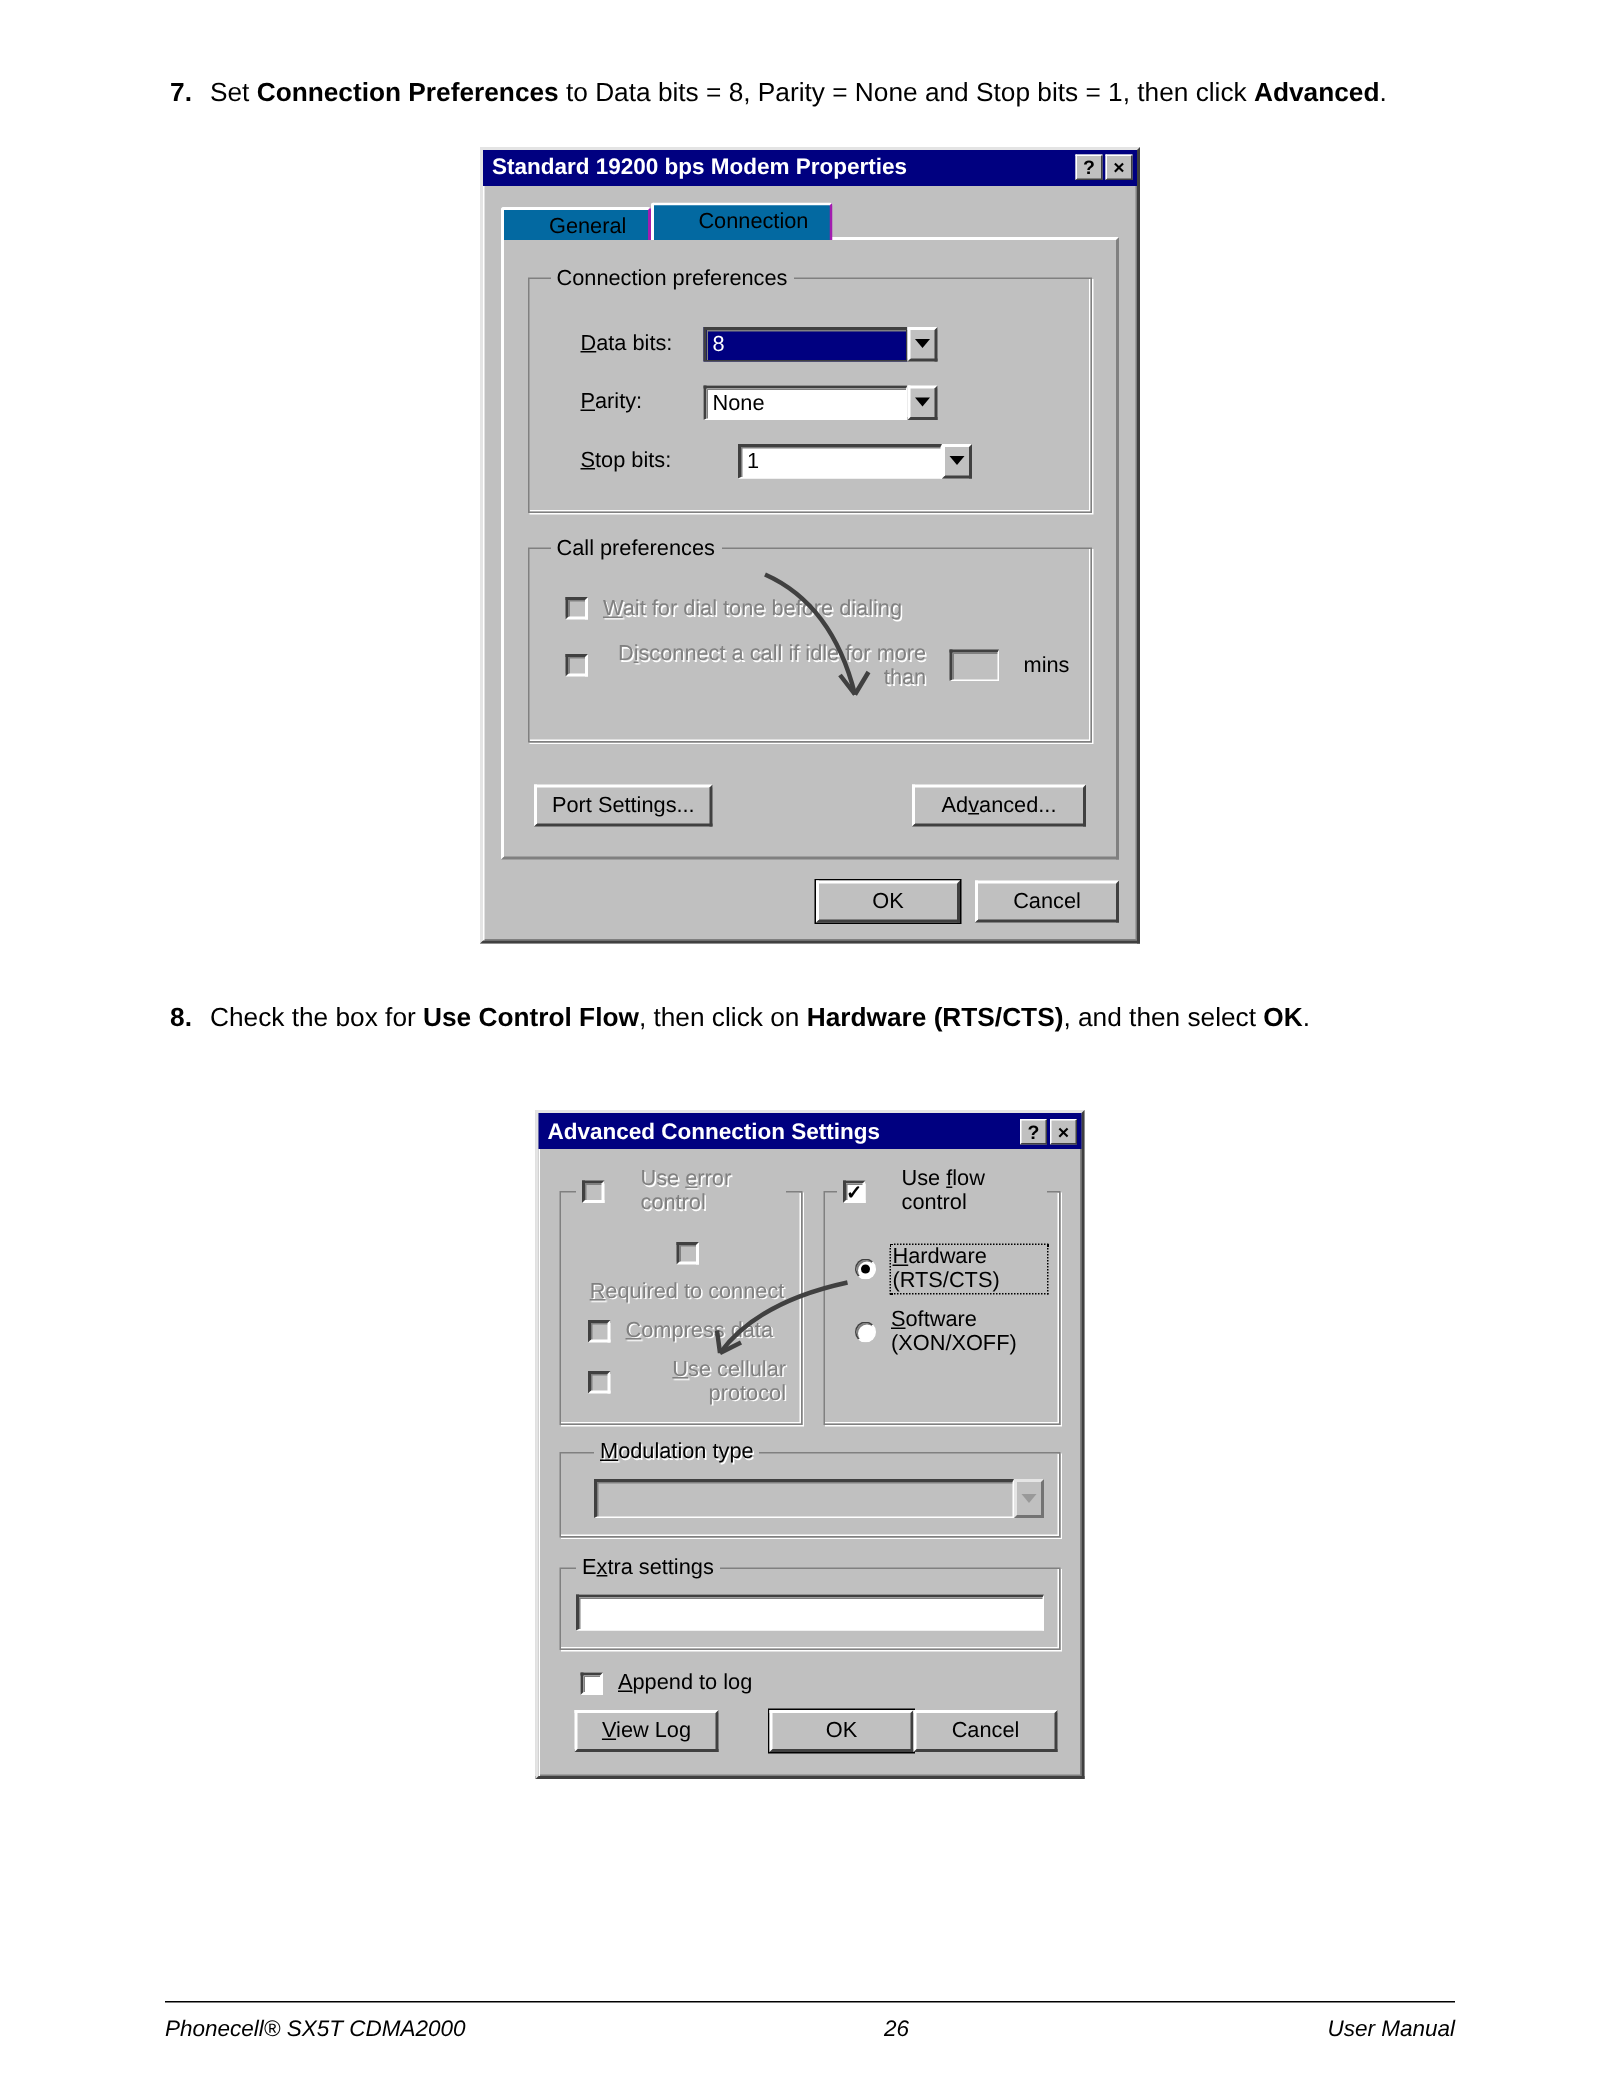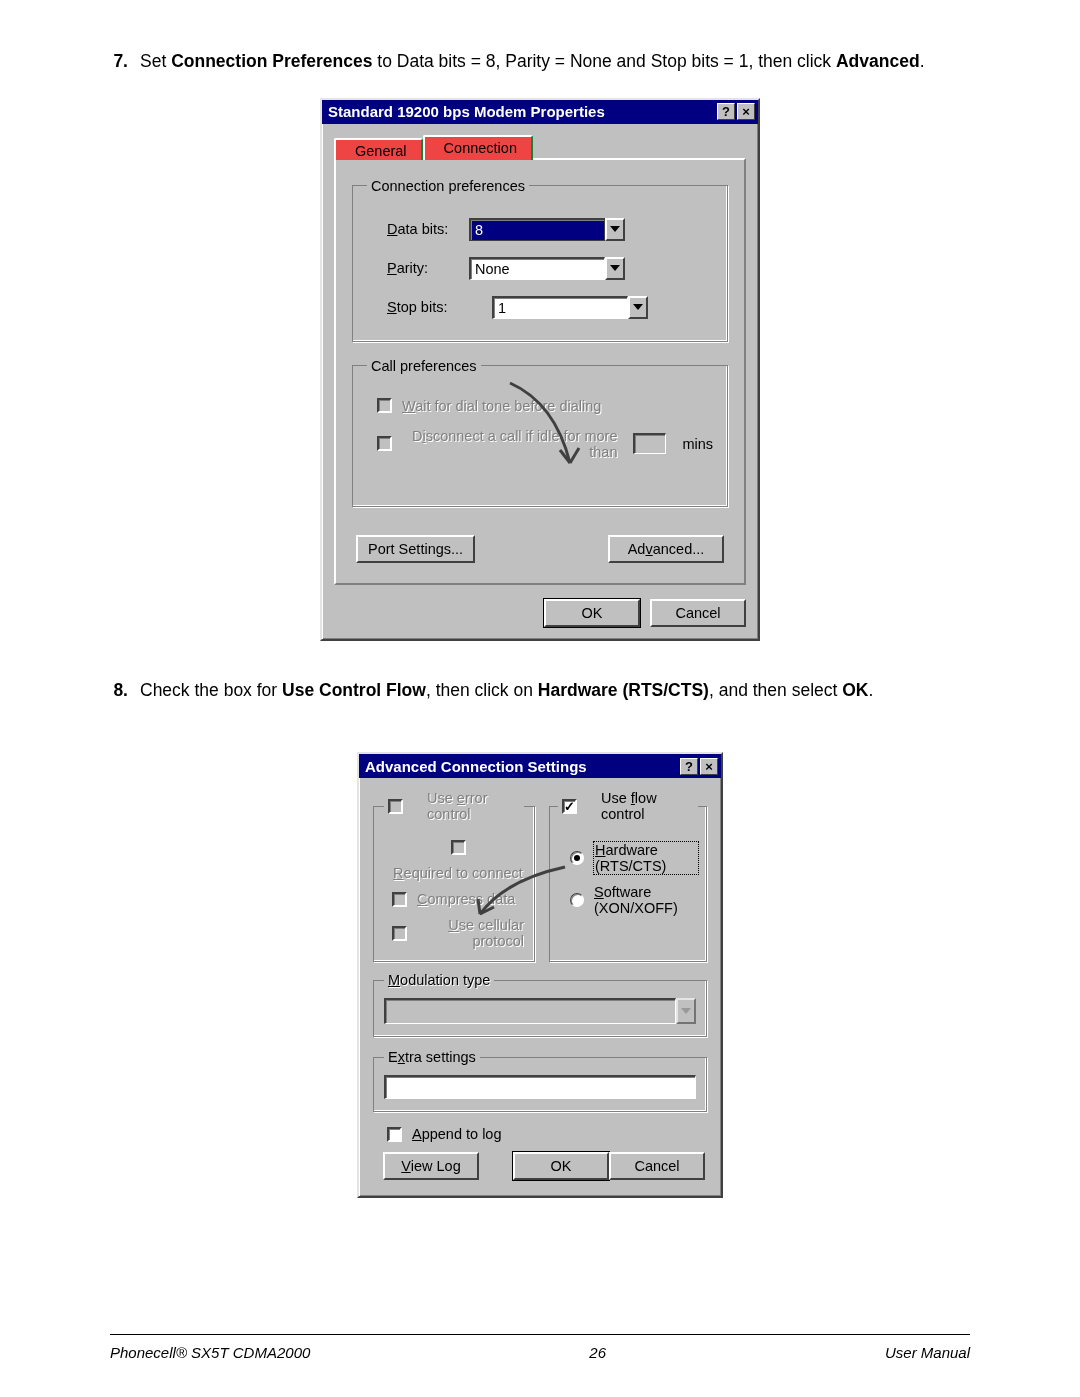--- a/index.html
+++ b/index.html
@@ -65,25 +65,25 @@
     width: 18px; height: 17px;
     background:#c0c0c0;
     border-top:1px solid #fff; border-left:1px solid #fff;
     border-right:1px solid #404040; border-bottom:1px solid #404040;
     display:flex; align-items:center; justify-content:center;
     font-family: Arial; font-weight:bold; font-size:13px; color:#000;
   }
   .dlg-body { padding: 10px 12px 12px 12px; }
   .tabs { display:flex; align-items:flex-end; height:26px; position:relative; }
   .tab {
-    padding: 3px 14px 3px 19px;
+    padding: 3px 14px 3px 30px;
     font-size:14.5px;
-    background:#ef4444;
+    background:#0369a1;
     border-top:2px solid #fff; border-left:2px solid #fff;
-    border-right:2px solid #15803d;
+    border-right:2px solid #a21caf;
     border-top-left-radius:2px; border-top-right-radius:2px;
     position:relative;
   }
   .tab.inactive { margin-top:3px; height:22px; }
   .tab.active { z-index:2; height:25px; border-bottom: none;}
   .tab-panel {
     border-top:2px solid #fff; border-left:2px solid #fff;
     border-right:2px solid #808080; border-bottom:2px solid #808080;
     margin-top:-2px; padding: 18px 16px 20px 16px;
   }
@@ -242,21 +242,21 @@
               <div class="form-label"><span class="ul">S</span>top bits:</div>
               <div class="combo">
                 <div class="combo-input">1</div>
                 <div class="combo-btn">
                     <div class="tri-down"></div>
                   </div>
               </div>
             </div>
           </fieldset>
 
-          <fieldset class="groupbox" style="padding-bottom:42px;">
+          <fieldset class="groupbox" style="padding-bottom:30px;">
             <legend>Call preferences</legend>
             <div class="chk-row">
               <div class="chk disabled"></div>
               <span class="disabled-text"><span class="ul">W</span>ait for dial tone before dialing</span>
             </div>
             <div class="chk-row" style="margin-bottom:4px;">
               <div class="chk disabled"></div>
               <span class="disabled-text">D<span class="ul">i</span>sconnect a call if idle for more than</span>
               <div class="inline-input" style="background:#c0c0c0;"></div>
               <span>mins</span>
@@ -341,21 +341,21 @@
                 </div>
               <span class="dotted-focus"><span class="ul">H</span>ardware (RTS/CTS)</span>
             </div>
             <div class="radio-row">
               <div class="radio"></div>
               <span><span class="ul">S</span>oftware (XON/XOFF)</span>
             </div>
           </fieldset>
         </div>
 
-        <fieldset class="groupbox" style="padding:10px 10px 12px 10px; margin-bottom:12px;">
+        <fieldset class="groupbox" style="padding:10px 10px 12px 22px; margin-bottom:12px;">
           <legend class="disabled-text"><span class="ul">M</span>odulation type</legend>
           <div class="combo" style="width:100%; height:26px;">
             <div class="combo-input" style="background:#c0c0c0;"></div>
             <div class="combo-btn" style="opacity:0.6;">
                 <div class="tri-down" style="border-top-color:#808080;"></div>
               </div>
           </div>
         </fieldset>
 
         <fieldset class="groupbox" style="padding:10px 10px 12px 10px; margin-bottom:14px;">

